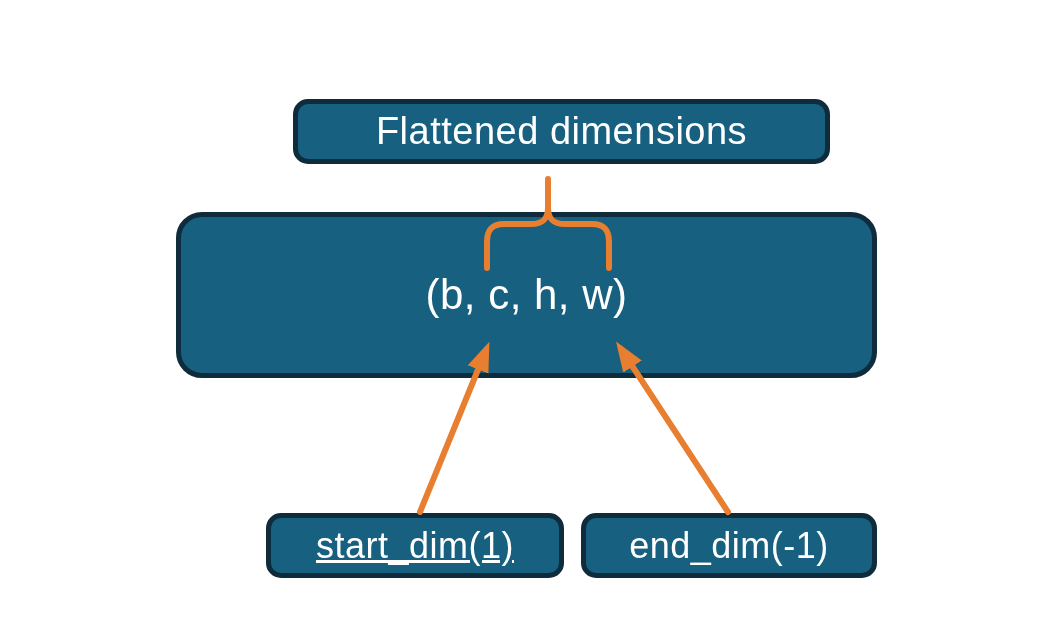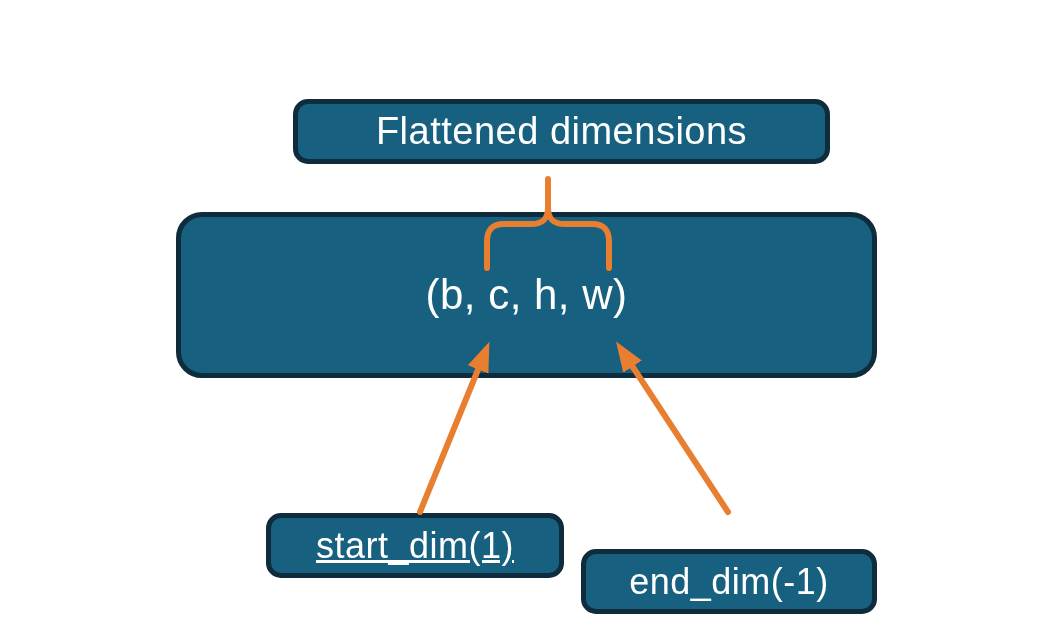--- a/index.html
+++ b/index.html
@@ -54,21 +54,20 @@
     font-size: 36px;
     text-decoration: underline;
   }
   .end-box {
     left: 581px;
     top: 513px;
     width: 296px;
     height: 65px;
     border-radius: 15px;
     font-size: 36px;
-    margin-top: 36px;
   }
   .overlay {
     position: absolute;
     left: 0;
     top: 0;
     width: 1038px;
     height: 632px;
     pointer-events: none;
     z-index: 5;
   }

